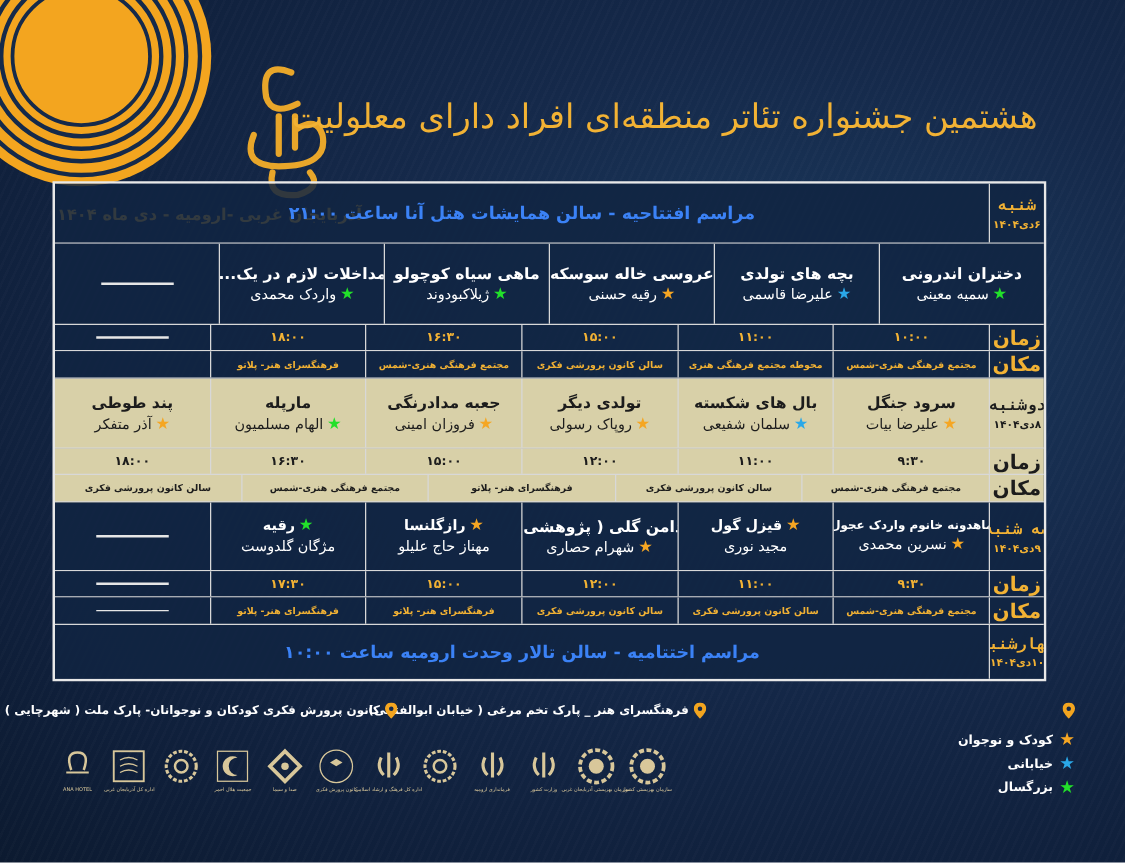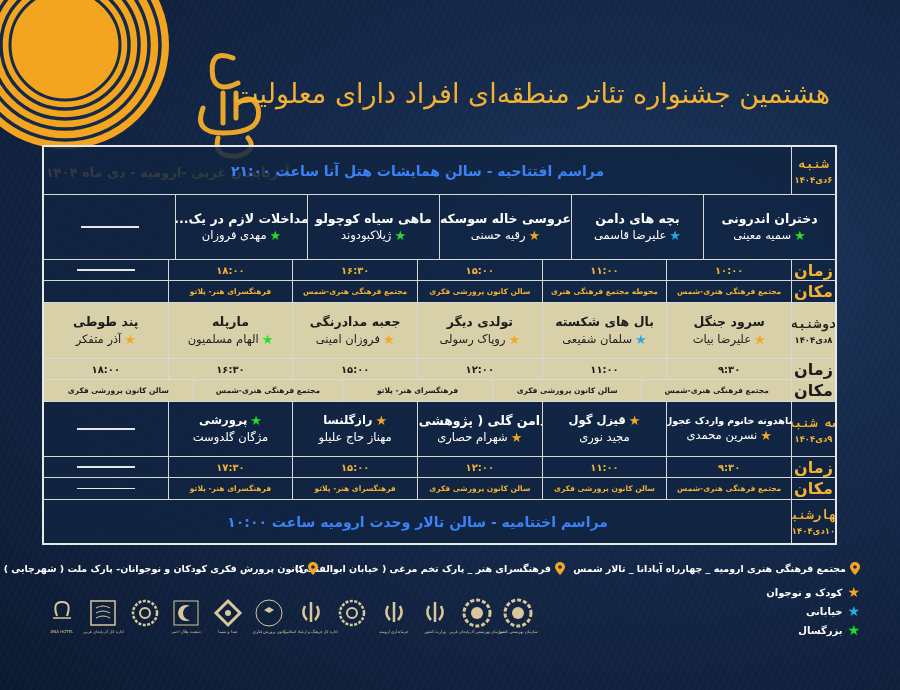--- a/index.html
+++ b/index.html
@@ -132,21 +132,21 @@
 
   <div class="row r-content navy">
     <div class="cell c">
       <div class="play">دختران اندرونی</div>
       <div class="person">
           <span class="star" style="color:#22e02a">★</span>
           <span>سمیه معینی</span>
         </div>
     </div>
     <div class="cell c">
-      <div class="play">بچه های دامن</div>
+      <div class="play">بچه های تولدی</div>
       <div class="person">
           <span class="star" style="color:#2aa8e8">★</span>
           <span>علیرضا قاسمی</span>
         </div>
     </div>
     <div class="cell c">
       <div class="play">عروسی خاله سوسکه</div>
       <div class="person">
           <span class="star" style="color:#f5a623">★</span>
           <span>رقیه حسنی</span>
@@ -156,21 +156,21 @@
       <div class="play">ماهی سیاه کوچولو</div>
       <div class="person">
           <span class="star" style="color:#22e02a">★</span>
           <span>ژیلاکبودوند</span>
         </div>
     </div>
     <div class="cell c">
       <div class="play">مداخلات لازم در یک...</div>
       <div class="person">
           <span class="star" style="color:#22e02a">★</span>
-          <span>مهدی فروزان</span>
+          <span>واردک محمدی</span>
         </div>
     </div>
     <div class="cell c">
         <div class="dash"></div>
       </div>
   </div>
   <div class="row r-time navy">
     <div class="cell day">
         <div class="lbl">زمان</div>
       </div>
@@ -336,21 +336,21 @@
     <div class="cell c">
       <div class="person play">
           <span class="star" style="color:#f5a623">★</span>
           <span>رازگلنسا</span>
         </div>
       <div class="person">مهناز حاج علیلو</div>
     </div>
     <div class="cell c">
       <div class="person play">
           <span class="star" style="color:#22e02a">★</span>
-          <span>پرورشی</span>
+          <span>رقیه</span>
         </div>
       <div class="person">مژگان گلدوست</div>
     </div>
     <div class="cell c">
         <div class="dash"></div>
       </div>
   </div>
   <div class="row r-time navy">
     <div class="cell day">
         <div class="lbl">زمان</div>
@@ -407,21 +407,20 @@
       <div class="ceremony">مراسم اختتامیه - سالن تالار وحدت ارومیه ساعت ۱۰:۰۰</div>
     </div>
   </div>
 </div>
 
 <div class="loc" style="right:40px;">
   <svg class="pin" viewBox="0 0 10 13">
       <path d="M5 0 C2 0 0 2.2 0 5 C0 8 5 13 5 13 C5 13 10 8 10 5 C10 2.2 8 0 5 0Z" fill="#f3a51f"></path>
       <circle cx="5" cy="5" r="1.8" fill="#15294a"></circle>
     </svg>
-  <span>مجتمع فرهنگی هنری ارومیه _ چهارراه آپادانا _ تالار شمس</span>
 </div>
 <div class="loc" style="right:335px;">
   <svg class="pin" viewBox="0 0 10 13">
       <path d="M5 0 C2 0 0 2.2 0 5 C0 8 5 13 5 13 C5 13 10 8 10 5 C10 2.2 8 0 5 0Z" fill="#f3a51f"></path>
       <circle cx="5" cy="5" r="1.8" fill="#15294a"></circle>
     </svg>
   <span>فرهنگسرای هنر _ پارک تخم مرغی ( خیابان ابوالفتحی)</span>
 </div>
 <div class="loc" style="right:582px;">
   <svg class="pin" viewBox="0 0 10 13">

